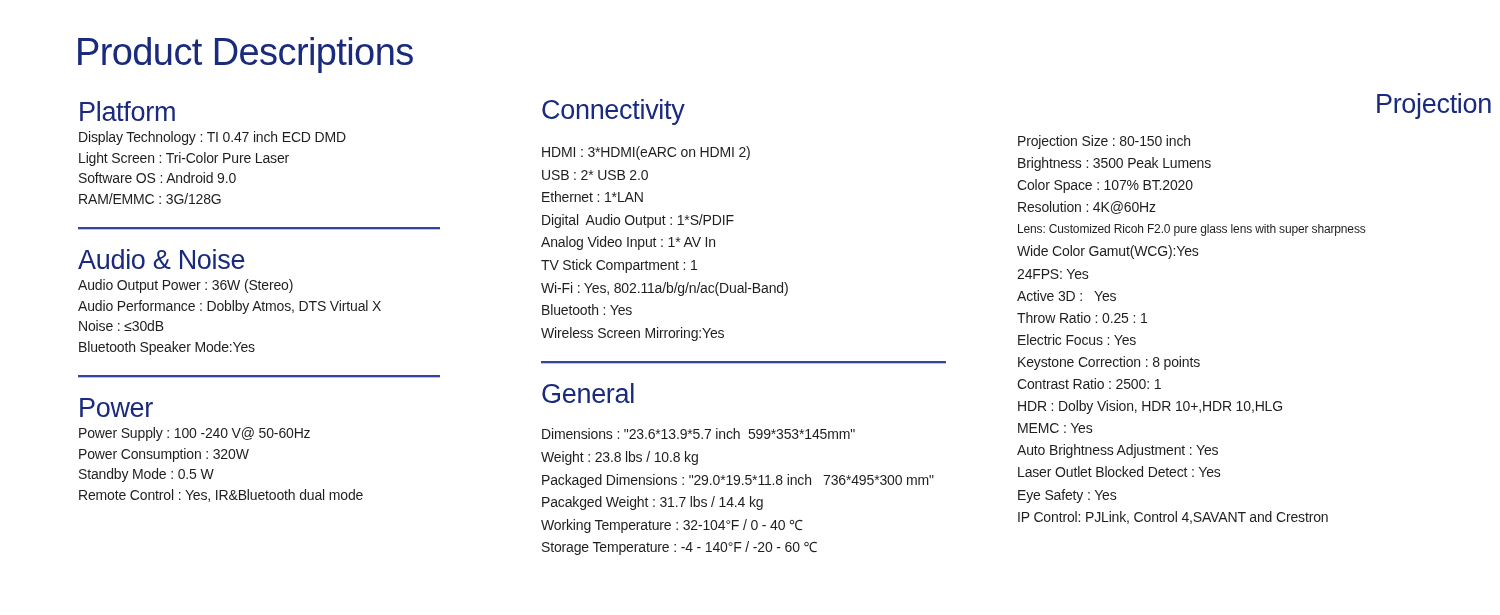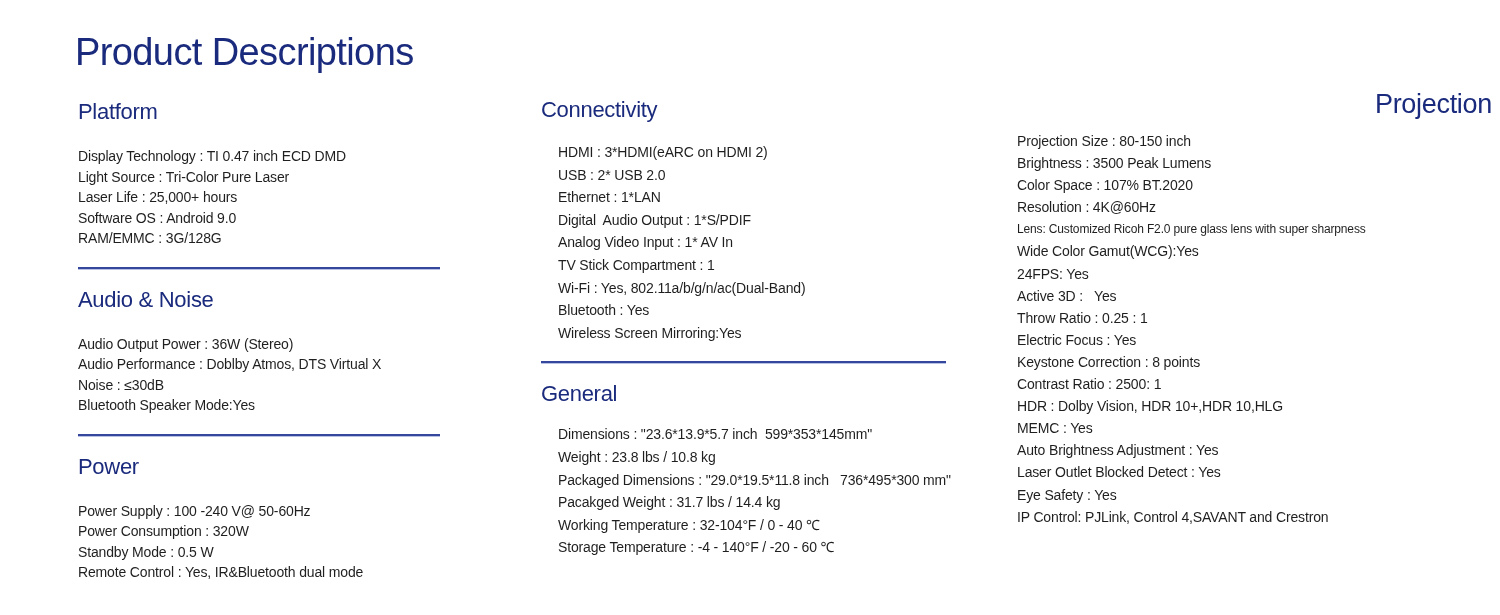--- a/index.html
+++ b/index.html
@@ -28,39 +28,39 @@
   }
   .col {
     position: absolute;
   }
   .col1 { left: 78px;   top: 97px; width: 400px; }
   .col2 { left: 541px;  top: 95px; width: 440px; }
   .col3 { left: 1017px; top: 88px; width: 475px; }
 
   .hd {
     margin: 0;
-    font-size: 22px;
+    font-size: 27px;
     line-height: 30px;
     font-weight: 500;
     letter-spacing: -0.3px;
     color: #1a2a7c;
   }
   .col3 .hd { font-size: 27px; line-height: 32px; text-align: right; }
 
   .lines { margin: 0; padding: 0; }
   .line {
     white-space: pre-wrap;
     color: #1f1f1f;
     font-size: 14px;
     letter-spacing: -0.15px;
   }
-  .col1 .lines { margin-top: 19px; }
+  .col1 .lines { margin-top: 0; }
   .col1 .line  { line-height: 20.5px; }
 
-  .col2 .lines { margin-top: 16px; margin-left: 17px; }
+  .col2 .lines { margin-top: 16px; }
   .col2 .line  { line-height: 22.6px; }
   .col2 .lines.general-list { margin-top: 14px; }
 
   .col3 .lines { margin-top: 10px; }
   .col3 .line  { line-height: 22.1px; }
   .line.small  { font-size: 12px; }
 
   .divider {
     height: 0;
     border-top: 2px solid #35479c;
@@ -76,22 +76,21 @@
 <body>
 
 <div class="page">
 
   <h1 class="title">Product Descriptions</h1>
 
   <div class="col col1">
     <h2 class="hd">Platform</h2>
     <div class="lines">
       <div class="line">Display Technology : TI 0.47 inch ECD DMD</div>
-      <div class="line">Light Source : Tri-Color Pure Laser</div>
-      <div class="line">Laser Life : 25,000+ hours</div>
+      <div class="line">Light Screen : Tri-Color Pure Laser</div>
       <div class="line">Software OS : Android 9.0</div>
       <div class="line">RAM/EMMC : 3G/128G</div>
     </div>
 
     <div class="divider"></div>
 
     <h2 class="hd after-divider">Audio &amp; Noise</h2>
     <div class="lines">
       <div class="line">Audio Output Power : 36W (Stereo)</div>
       <div class="line">Audio Performance : Doblby Atmos, DTS Virtual X</div>

